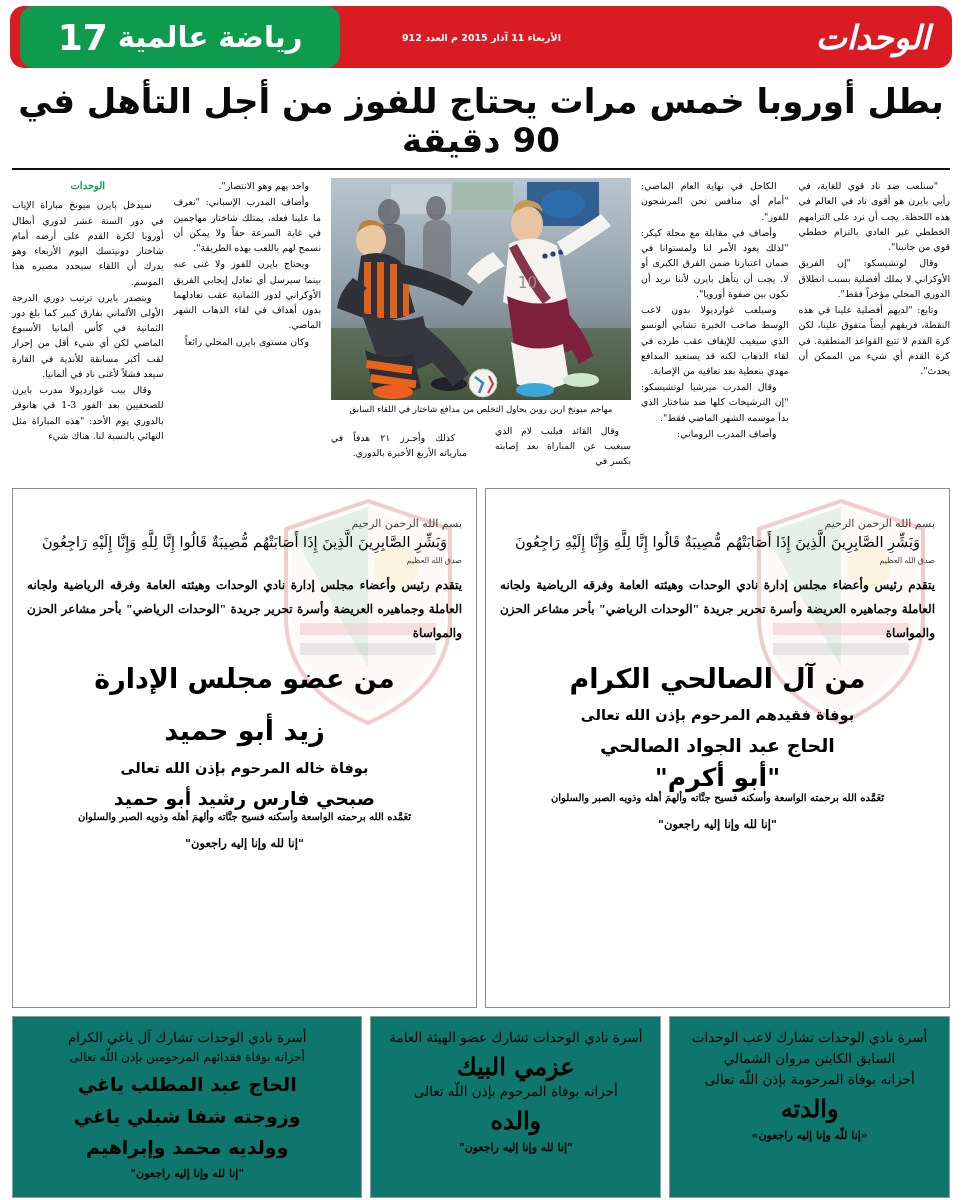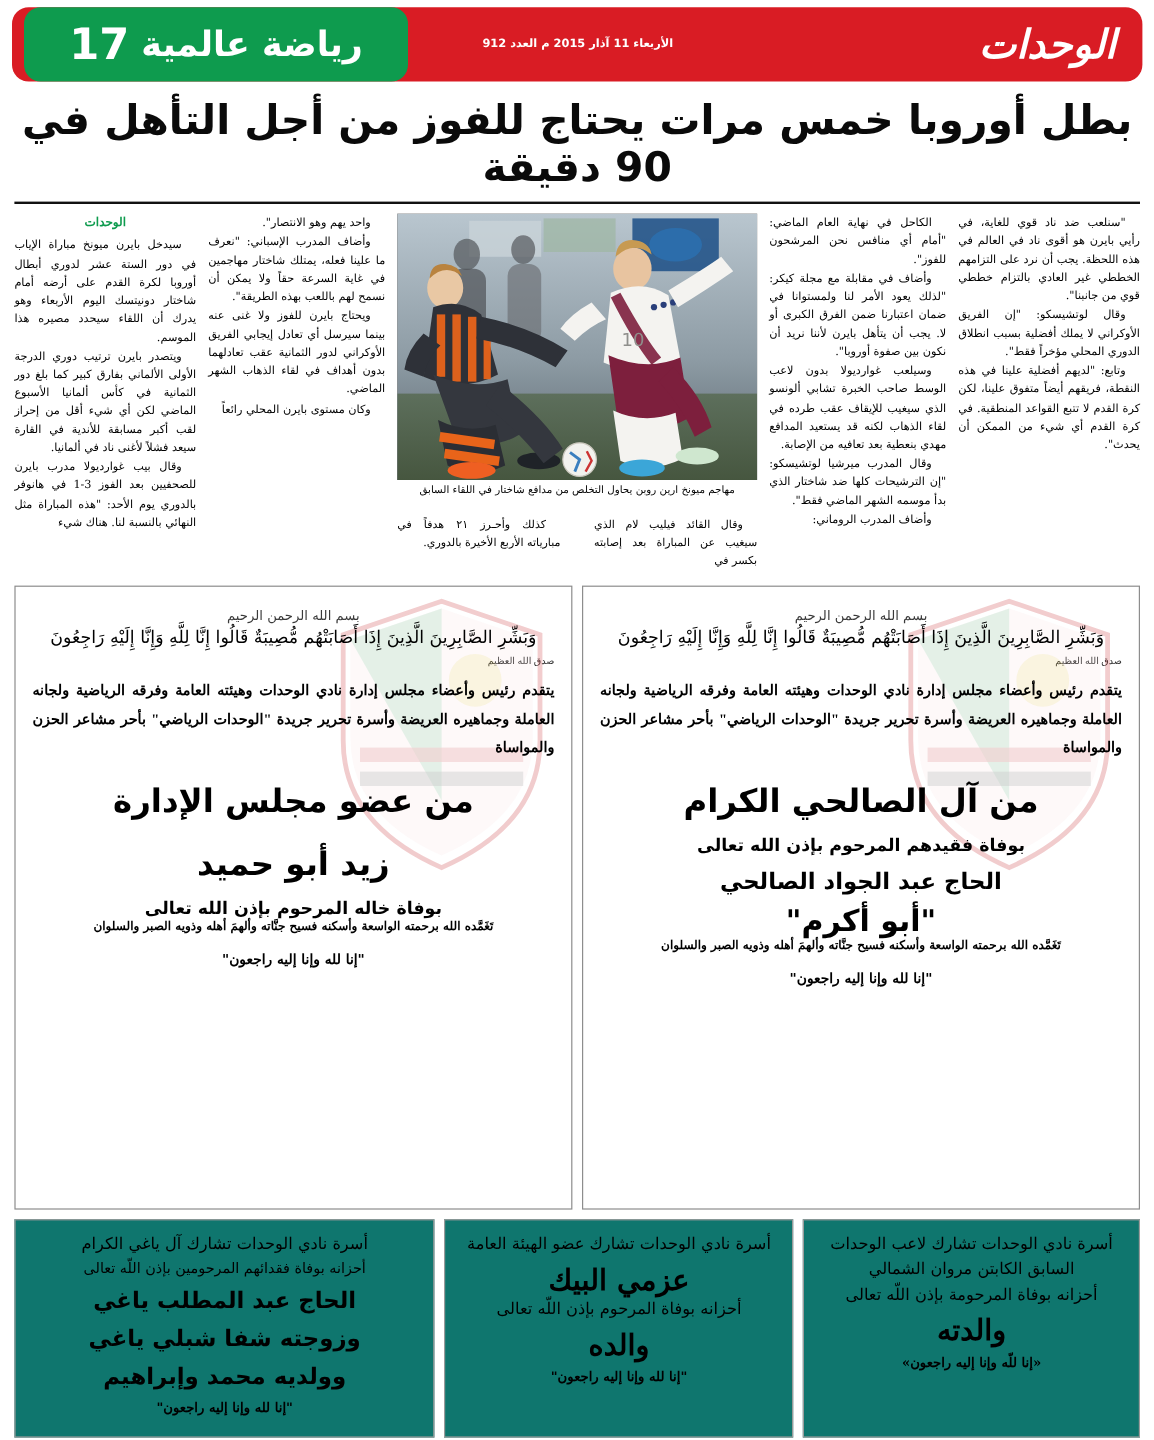--- a/index.html
+++ b/index.html
@@ -150,22 +150,23 @@
     font-size: 8.6px;
     text-align: center;
     direction: rtl;
     margin-top: 3px;
     line-height: 1.4;
   }
   .mid-cols {
     display: flex;
     flex-direction: row-reverse;
     gap: 28px;
-    margin-top: 16px;
+    margin-top: 0;
     flex: 1;
+    align-items: center;
   }
   .mid-cols .col { width: 145px; font-size: 9.2px; }
 
   
   .obit-row {
     display: flex;
     flex-direction: row-reverse;
     margin: 10px 12px 0 12px;
     gap: 8px;
   }
@@ -184,25 +185,25 @@
   .watermark {
     position: absolute;
     top: 8px;
     right: 18px;
     width: 180px;
     height: 230px;
     opacity: 0.22;
     pointer-events: none;
   }
   .bism {
-    text-align: center;
+    text-align: right;
     font-size: 11px;
     color: #3a3a3a;
     font-family: "DejaVu Serif", serif;
-    margin: 8px 0 0 0;
+    margin: 18px 0 0 0;
     direction: rtl;
   }
   .verse {
     position: relative;
     font-family: "DejaVu Serif", serif;
     font-size: 14.5px;
     line-height: 1.5;
     margin: 2px 0 4px 0;
     white-space: nowrap;
     text-align: center;
@@ -469,20 +470,21 @@
       <rect x="22" y="146" width="136" height="12" fill="#1b1b1b" opacity="0.45"></rect>
       <circle cx="118" cy="70" r="22" fill="#d8b400" opacity="0.5"></circle>
     </svg>
     <div class="bism">بسم الله الرحمن الرحيم</div>
     <div class="verse">وَبَشِّرِ الصَّابِرِينَ الَّذِينَ إِذَا أَصَابَتْهُم مُّصِيبَةٌ قَالُوا إِنَّا لِلَّهِ وَإِنَّا إِلَيْهِ رَاجِعُونَ</div>
     <div class="sadaqa">صدق الله العظيم</div>
     <div class="obit-intro">يتقدم رئيس وأعضاء مجلس إدارة نادي الوحدات وهيئته العامة وفرقه الرياضية ولجانه العاملة وجماهيره العريضة وأسرة تحرير جريدة "الوحدات الرياضي" بأحر مشاعر الحزن والمواساة</div>
     <div class="obit-from">من عضو مجلس الإدارة</div>
     <div class="obit-from">زيد أبو حميد</div>
     <div class="obit-sub">بوفاة خاله المرحوم بإذن الله تعالى</div>
+    <div class="obit-name">صبحي فارس رشيد أبو حميد</div>
     <div class="obit-dua">تَغَمَّده الله برحمته الواسعة وأسكنه فسيح جنَّاته وألهمَ أهله وذويه الصبر والسلوان</div>
     <div class="obit-inna">"إنا لله وإنا إليه راجعون"</div>
   </div>
 
   <div class="obit-box">
     <svg class="watermark" viewBox="0 0 180 230" xmlns="http://www.w3.org/2000/svg" aria-hidden="true">
       <path d="M90 4 L172 32 V120 q0 70 -82 106 Q8 190 8 120 V32 Z" fill="none" stroke="#c21b22" stroke-width="4"></path>
       <path d="M90 10 L166 36 V118 q0 64 -76 98 Q14 182 14 118 V36 Z" fill="#f3c9cb" opacity="0.5"></path>
       <path d="M14 36 L90 10 L90 170 Z" fill="#2e9e58" opacity="0.55"></path>
       <rect x="22" y="126" width="136" height="12" fill="#c21b22" opacity="0.6"></rect>

